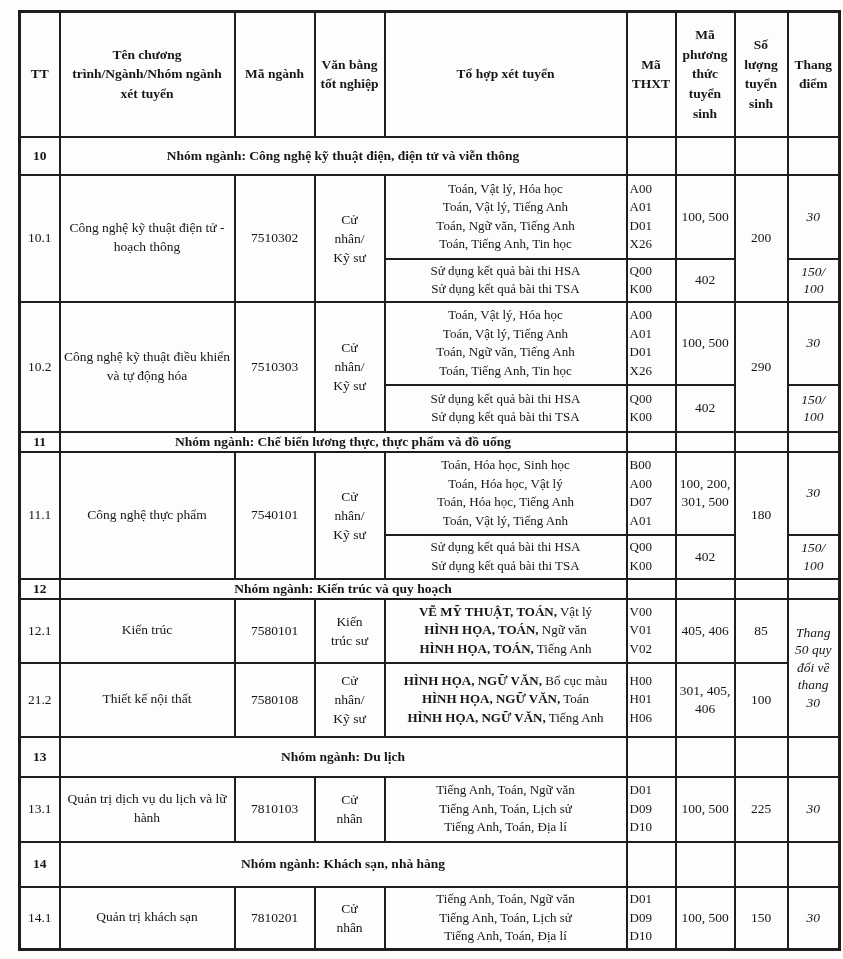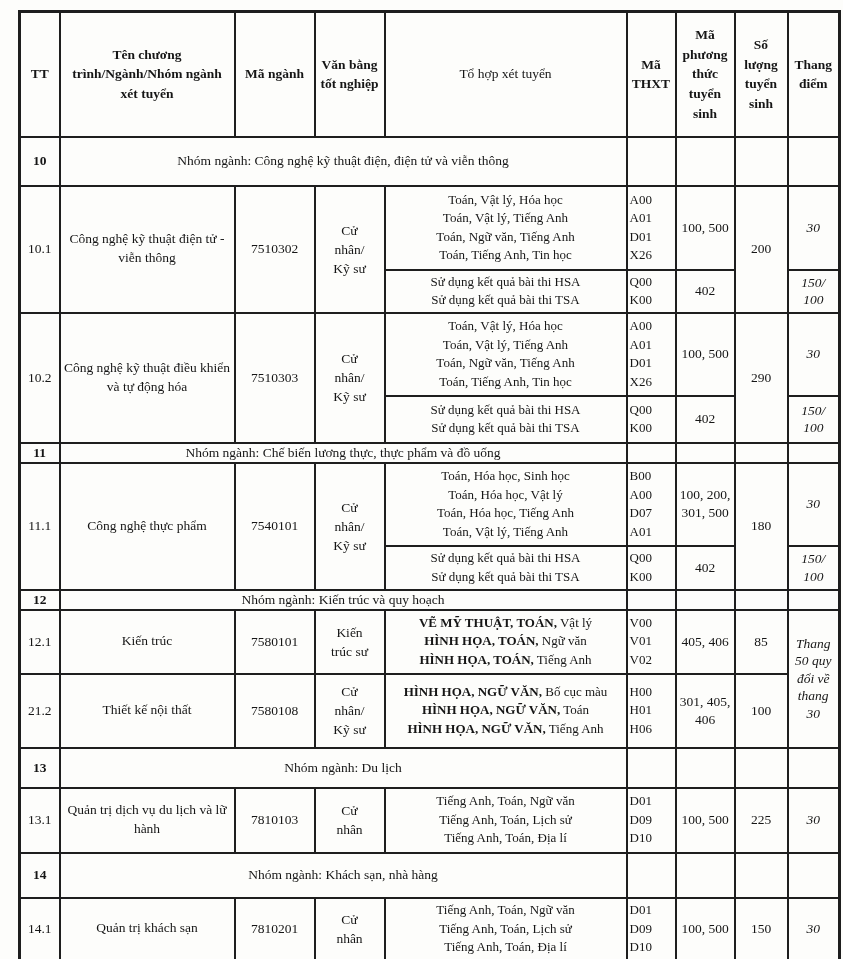--- a/index.html
+++ b/index.html
@@ -10,25 +10,25 @@
   table.tbl {
     position:absolute; left:18px; top:10px; width:820px;
     border-collapse:collapse; table-layout:fixed;
     border:3px solid #1e1e1e;
   }
   .tbl td {
     border:2px solid #1e1e1e; text-align:center; vertical-align:middle;
     font-size:13.5px; padding:1px 2px; overflow:hidden;
   }
   .hdr  { font-weight:bold; line-height:1.45; }
-  .hdr-big { font-weight:normal; font-size:15px; }
+  .hdr-big { font-weight:bold; font-size:15px; }
   .pad14 { padding:1px 14px; }
   .pad10 { padding:1px 10px; }
   .gno { font-weight:bold; font-size:14.5px; }
-  .gtitle { font-weight:normal; font-size:15.5px; text-align:left; padding-left:12px; white-space:nowrap; }
+  .gtitle { font-weight:bold; font-size:15.5px; text-align:left; padding-left:12px; white-space:nowrap; }
   .name { text-align:left; padding:2px 24px 2px 8px; font-size:14px; line-height:1.4; }
   .code { font-size:14px; }
   .dln  { font-size:13.5px; line-height:19px; }
   .combo { text-align:left; padding:3px 3px 3px 7px; }
   .cl { font-size:13px; line-height:18.5px; white-space:nowrap; }
   .b  { font-weight:bold; }
   .codes { padding:1px 0; }
   .codes .cl { text-align:left; }
   .mth { font-size:13.5px; line-height:18px; padding:1px 2px; }
   .qta { font-size:14px; }
@@ -57,32 +57,32 @@
     <td class="hdr">Tên chương trình/Ngành/Nhóm ngành xét tuyển</td>
     <td class="hdr pad14">Mã ngành</td>
     <td class="hdr pad10">Văn bằng tốt nghiệp</td>
     <td class="hdr-big">Tổ hợp xét tuyển</td>
     <td class="hdr">Mã THXT</td>
     <td class="hdr">Mã phương thức tuyển sinh</td>
     <td class="hdr">Số lượng tuyển sinh</td>
     <td class="hdr">Thang điểm</td>
   </tr>
 
-  <tr style="height:49px">
+  <tr style="height:38px">
     <td class="gno">10</td>
     <td class="gtitle" colspan="4">Nhóm ngành: Công nghệ kỹ thuật điện, điện tử và viễn thông</td>
     <td></td>
     <td></td>
     <td></td>
     <td></td>
   </tr>
 
   <tr style="height:84px">
     <td rowspan="2">10.1</td>
-    <td rowspan="2" class="name">Công nghệ kỹ thuật điện tử - viễn thông</td>
+    <td rowspan="2" class="name">Công nghệ kỹ thuật điện tử - hoạch thông</td>
     <td rowspan="2" class="code">7510302</td>
     <td rowspan="2">
       <div class="dln">Cử</div>
       <div class="dln">nhân/</div>
       <div class="dln">Kỹ sư</div>
     </td>
     <td class="combo">
       <div class="cl">Toán, Vật lý, Hóa học</div>
       <div class="cl">Toán, Vật lý, Tiếng Anh</div>
       <div class="cl">Toán, Ngữ văn, Tiếng Anh</div>

